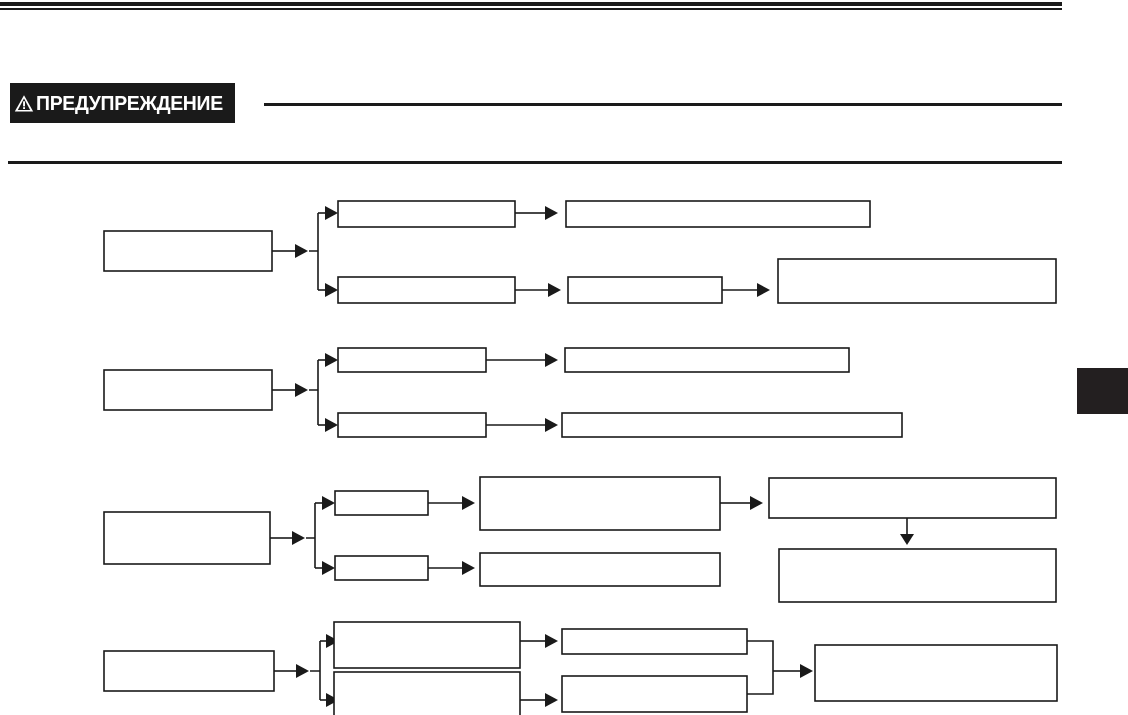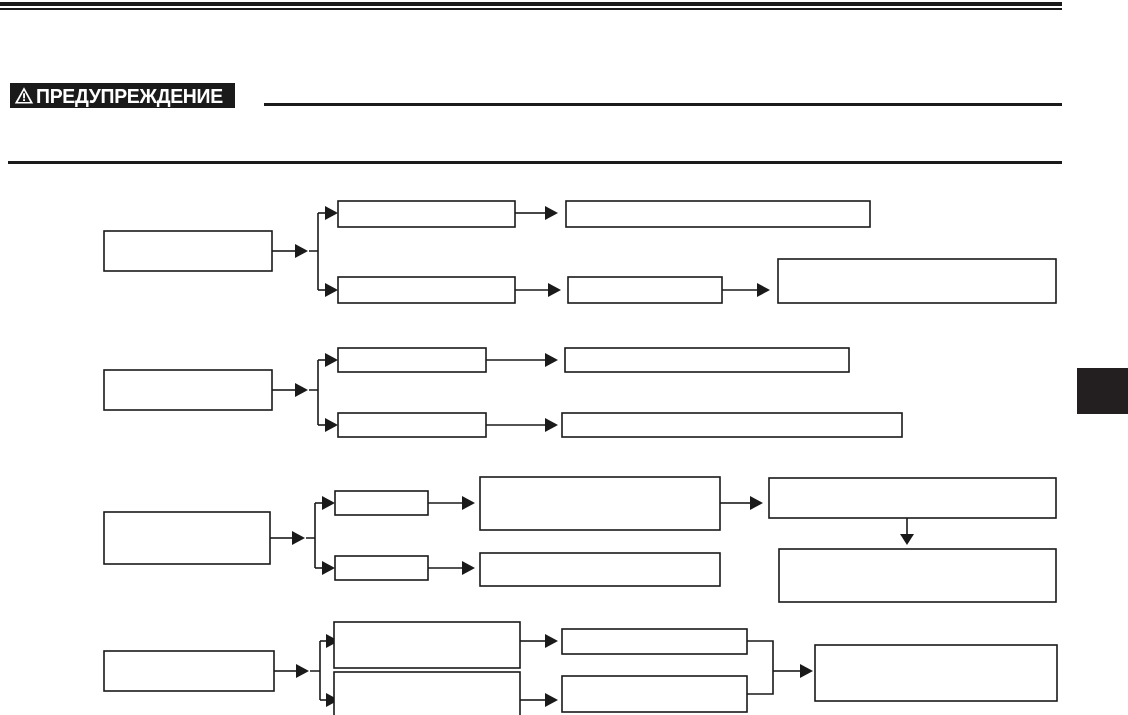--- a/index.html
+++ b/index.html
@@ -34,21 +34,21 @@
     width: 1062px;
     height: 2px;
     background: #1a1a1a;
   }
 
   
   .warn-banner {
     position: absolute;
     left: 10px;
     top: 83px;
-    height: 25px;
+    height: 40px;
     background: #1a1a1a;
     display: flex;
     align-items: center;
     padding: 0 6px 0 4px;
     box-sizing: border-box;
     justify-content: space-between;
   }
   .warn-tri {
     width: 20px;
     height: 19px;

